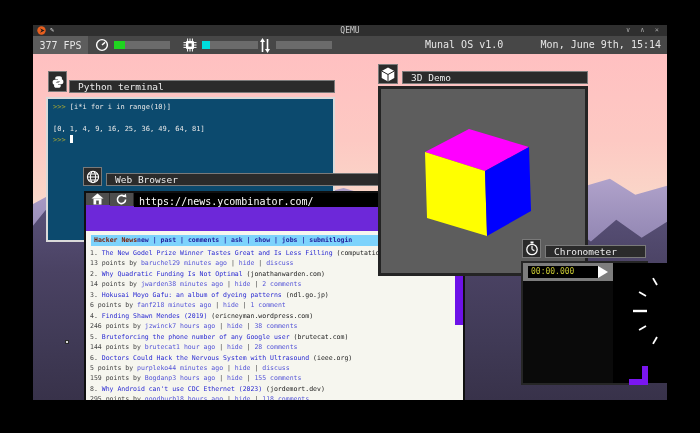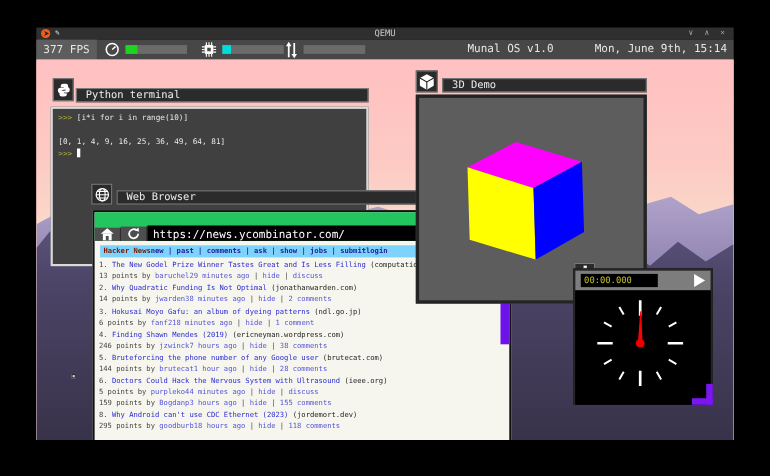--- a/index.html
+++ b/index.html
@@ -41,30 +41,30 @@
   .mouse-cursor{position:absolute;left:32px;top:286px;width:4px;height:4px;background:#d9d9d9;border:1px solid #2a2a2a;}
 
   
   .win-icon-box{position:absolute;background:#2b2b2b;border:1px solid #7a7a7a;
        display:flex;align-items:center;justify-content:center;}
   .win-title{position:absolute;background:#2b2b2b;border:1px solid #7a7a7a;color:#ececec;
        font-size:9.5px;display:flex;align-items:center;padding-left:8px;white-space:nowrap;overflow:hidden;}
 
   
   .terminal-group{z-index:2;}
-  .terminal-win{position:absolute;left:13px;top:43px;width:289px;height:145px;background:#404040;
+  .terminal-win{position:absolute;left:13px;top:43px;width:289px;height:145px;background:#0c4a6e;
        border:2px solid #dadada;color:#e8e8e8;font-size:7px;line-height:11px;padding:3px 5px;}
   .prompt{color:#a8a832;}
   .cursor{display:inline-block;width:3px;height:8px;background:#fff;vertical-align:-1px;}
 
   
   .browser-group{z-index:3;}
   .browser-win{position:absolute;left:51px;top:137px;width:381px;height:214px;background:#f6f6ef;
        border:2px solid #101010;display:flex;flex-direction:column;}
-  .browser-toolbar{height:26px;background:#22c55e;display:flex;align-items:flex-end;flex:0 0 auto;}
+  .browser-toolbar{height:38px;background:#6d28d9;display:flex;align-items:flex-start;flex:0 0 auto;}
   .tb-btn{width:24px;background:#4e4e4e;border-right:1px solid #2c2c2c;
        display:flex;align-items:center;justify-content:center;cursor:pointer;}
   .url-bar{flex:1;background:#000;color:#fff;font-size:10px;padding:3px 4px 0 5px;white-space:nowrap;overflow:hidden;}
   .hn-page{flex:1;position:relative;overflow:hidden;font-size:6.5px;color:#444;padding:0 0 0 4px;}
   .hn-header{margin:4px 3px 2px 1px;height:11px;line-height:11px;background:#7dd3fc;
        padding-left:3px;white-space:nowrap;overflow:hidden;font-weight:bold;}
   .hn-logo{color:#7c1a00;}
   .hn-nav,.hn-login{color:#22229e;}
   .story-title{line-height:10px;white-space:nowrap;margin-top:1px;}
   .story-meta{line-height:10px;white-space:nowrap;}
@@ -74,22 +74,22 @@
   .mlink{color:#5555d8;}
   .hn-scroll-thumb{position:absolute;right:0;top:0;width:8px;height:94px;background:#6d12e8;}
 
   
   .demo3d-group{z-index:4;}
   .demo3d-win{position:absolute;left:345px;top:32px;width:210px;height:190px;background:#5d5d5d;
        border:3px solid #242424;}
 
   
   .chrono-group{z-index:5;}
-  .chrono-win{position:absolute;left:488px;top:190px;width:127px;height:124px;background:#0a0a0a;
-       border:2px solid #262626;display:flex;flex-direction:column;}
+  .chrono-win{position:absolute;left:488px;top:207px;width:127px;height:124px;background:#0a0a0a;
+       border:2px solid #262626;display:flex;flex-direction:row;}
   .chrono-toolbar{height:18px;background:#7d7d7d;display:flex;align-items:center;padding:0 5px;flex:0 0 auto;}
   .chrono-display{background:#000;color:#c6c632;font-size:8px;line-height:12px;width:70px;padding:0 3px;}
   .chrono-spacer{flex:1;}
   .play-btn{width:0;height:0;border-left:10px solid #fff;border-top:6px solid transparent;
        border-bottom:6px solid transparent;cursor:pointer;}
   .chrono-clock{flex:1;background:#000;position:relative;}
   .chrono-corner{position:absolute;right:-2px;bottom:-2px;width:19px;height:19px;
        border-right:6px solid #7a16f0;border-bottom:6px solid #7a16f0;}
 </style>
 </head>

